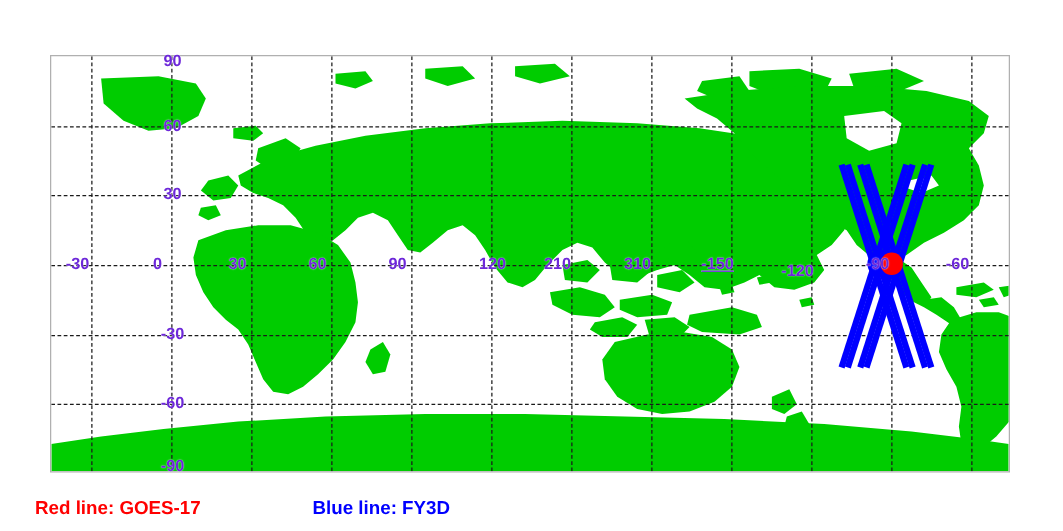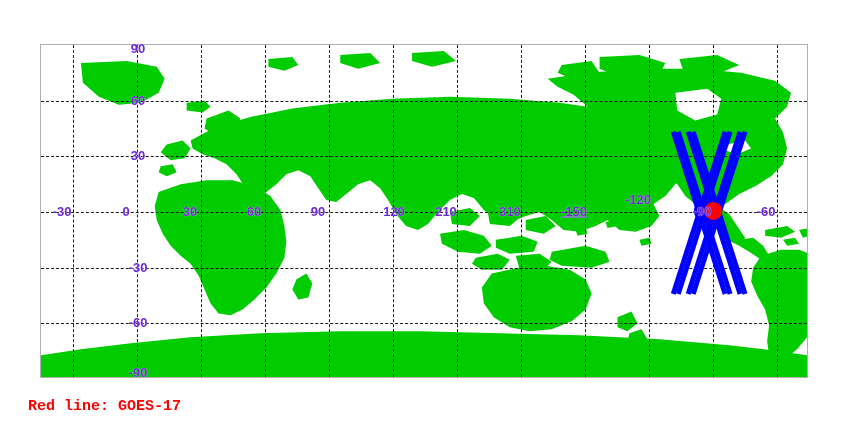--- a/index.html
+++ b/index.html
@@ -42,21 +42,21 @@
   
   #caption{
     position:absolute;left:0;top:392px;width:850px;height:30px;
   }
   .cap{
     position:absolute;top:0;
     font-family:"Liberation Sans", sans-serif;
     font-size:15px;font-weight:bold;line-height:30px;
     white-space:nowrap;
   }
-  #cap-red{left:28px;color:#ff0000;font-family:Liberation Mono, monospace;}
+  #cap-red{left:28px;color:#ff0000;}
   #cap-blue{left:250px;color:#0000ff;}
   #cap-epoch{left:455px;color:#000000;}
 </style>
 </head>
 <body>
 
 <div id="root">
 
   <div id="plot">
 
@@ -206,28 +206,29 @@
   <div id="ticklayer">
       <span class="tick tick-lon" style="left: 62px; top: 211px;">-30</span>
       <span class="tick tick-lon" style="left: 126px; top: 211px;">0</span>
       <span class="tick tick-lon" style="left: 190px; top: 211px;">30</span>
       <span class="tick tick-lon" style="left: 254px; top: 211px;">60</span>
       <span class="tick tick-lon" style="left: 318px; top: 211px;">90</span>
       <span class="tick tick-lon" style="left: 394px; top: 211px;">120</span>
       <span class="tick tick-lon" style="left: 446px; top: 211px;">210</span>
       <span class="tick tick-lon" style="left: 510px; top: 211px;">310</span>
       <span class="tick tick-lon" style="left: 574px; top: 211px; text-decoration: underline;">-150</span>
-      <span class="tick tick-lon" style="left: 638px; top: 199px;">-120</span>
+      <span class="tick tick-lon" style="left: 638px; top: 216px;">-120</span>
       <span class="tick tick-lon" style="left: 702px; top: 211px;">-90</span>
       <span class="tick tick-lon" style="left: 766px; top: 211px;">-60</span>
       <span class="tick tick-lat" style="left: 138px; top: 48px;">90</span>
       <span class="tick tick-lat" style="left: 138px; top: 99.6667px;">60</span>
       <span class="tick tick-lat" style="left: 138px; top: 155.333px;">30</span>
       <span class="tick tick-lat" style="left: 138px; top: 266.667px;">-30</span>
       <span class="tick tick-lat" style="left: 138px; top: 322.333px;">-60</span>
       <span class="tick tick-lat" style="left: 138px; top: 372px;">-90</span>
     </div>
 
   <div id="caption">
     <span class="cap" id="cap-red">Red line: GOES-17</span>
+    <span class="cap" id="cap-blue">Blue line: FY3D</span>
   </div>
 
 </div>
 
 </body></html>

